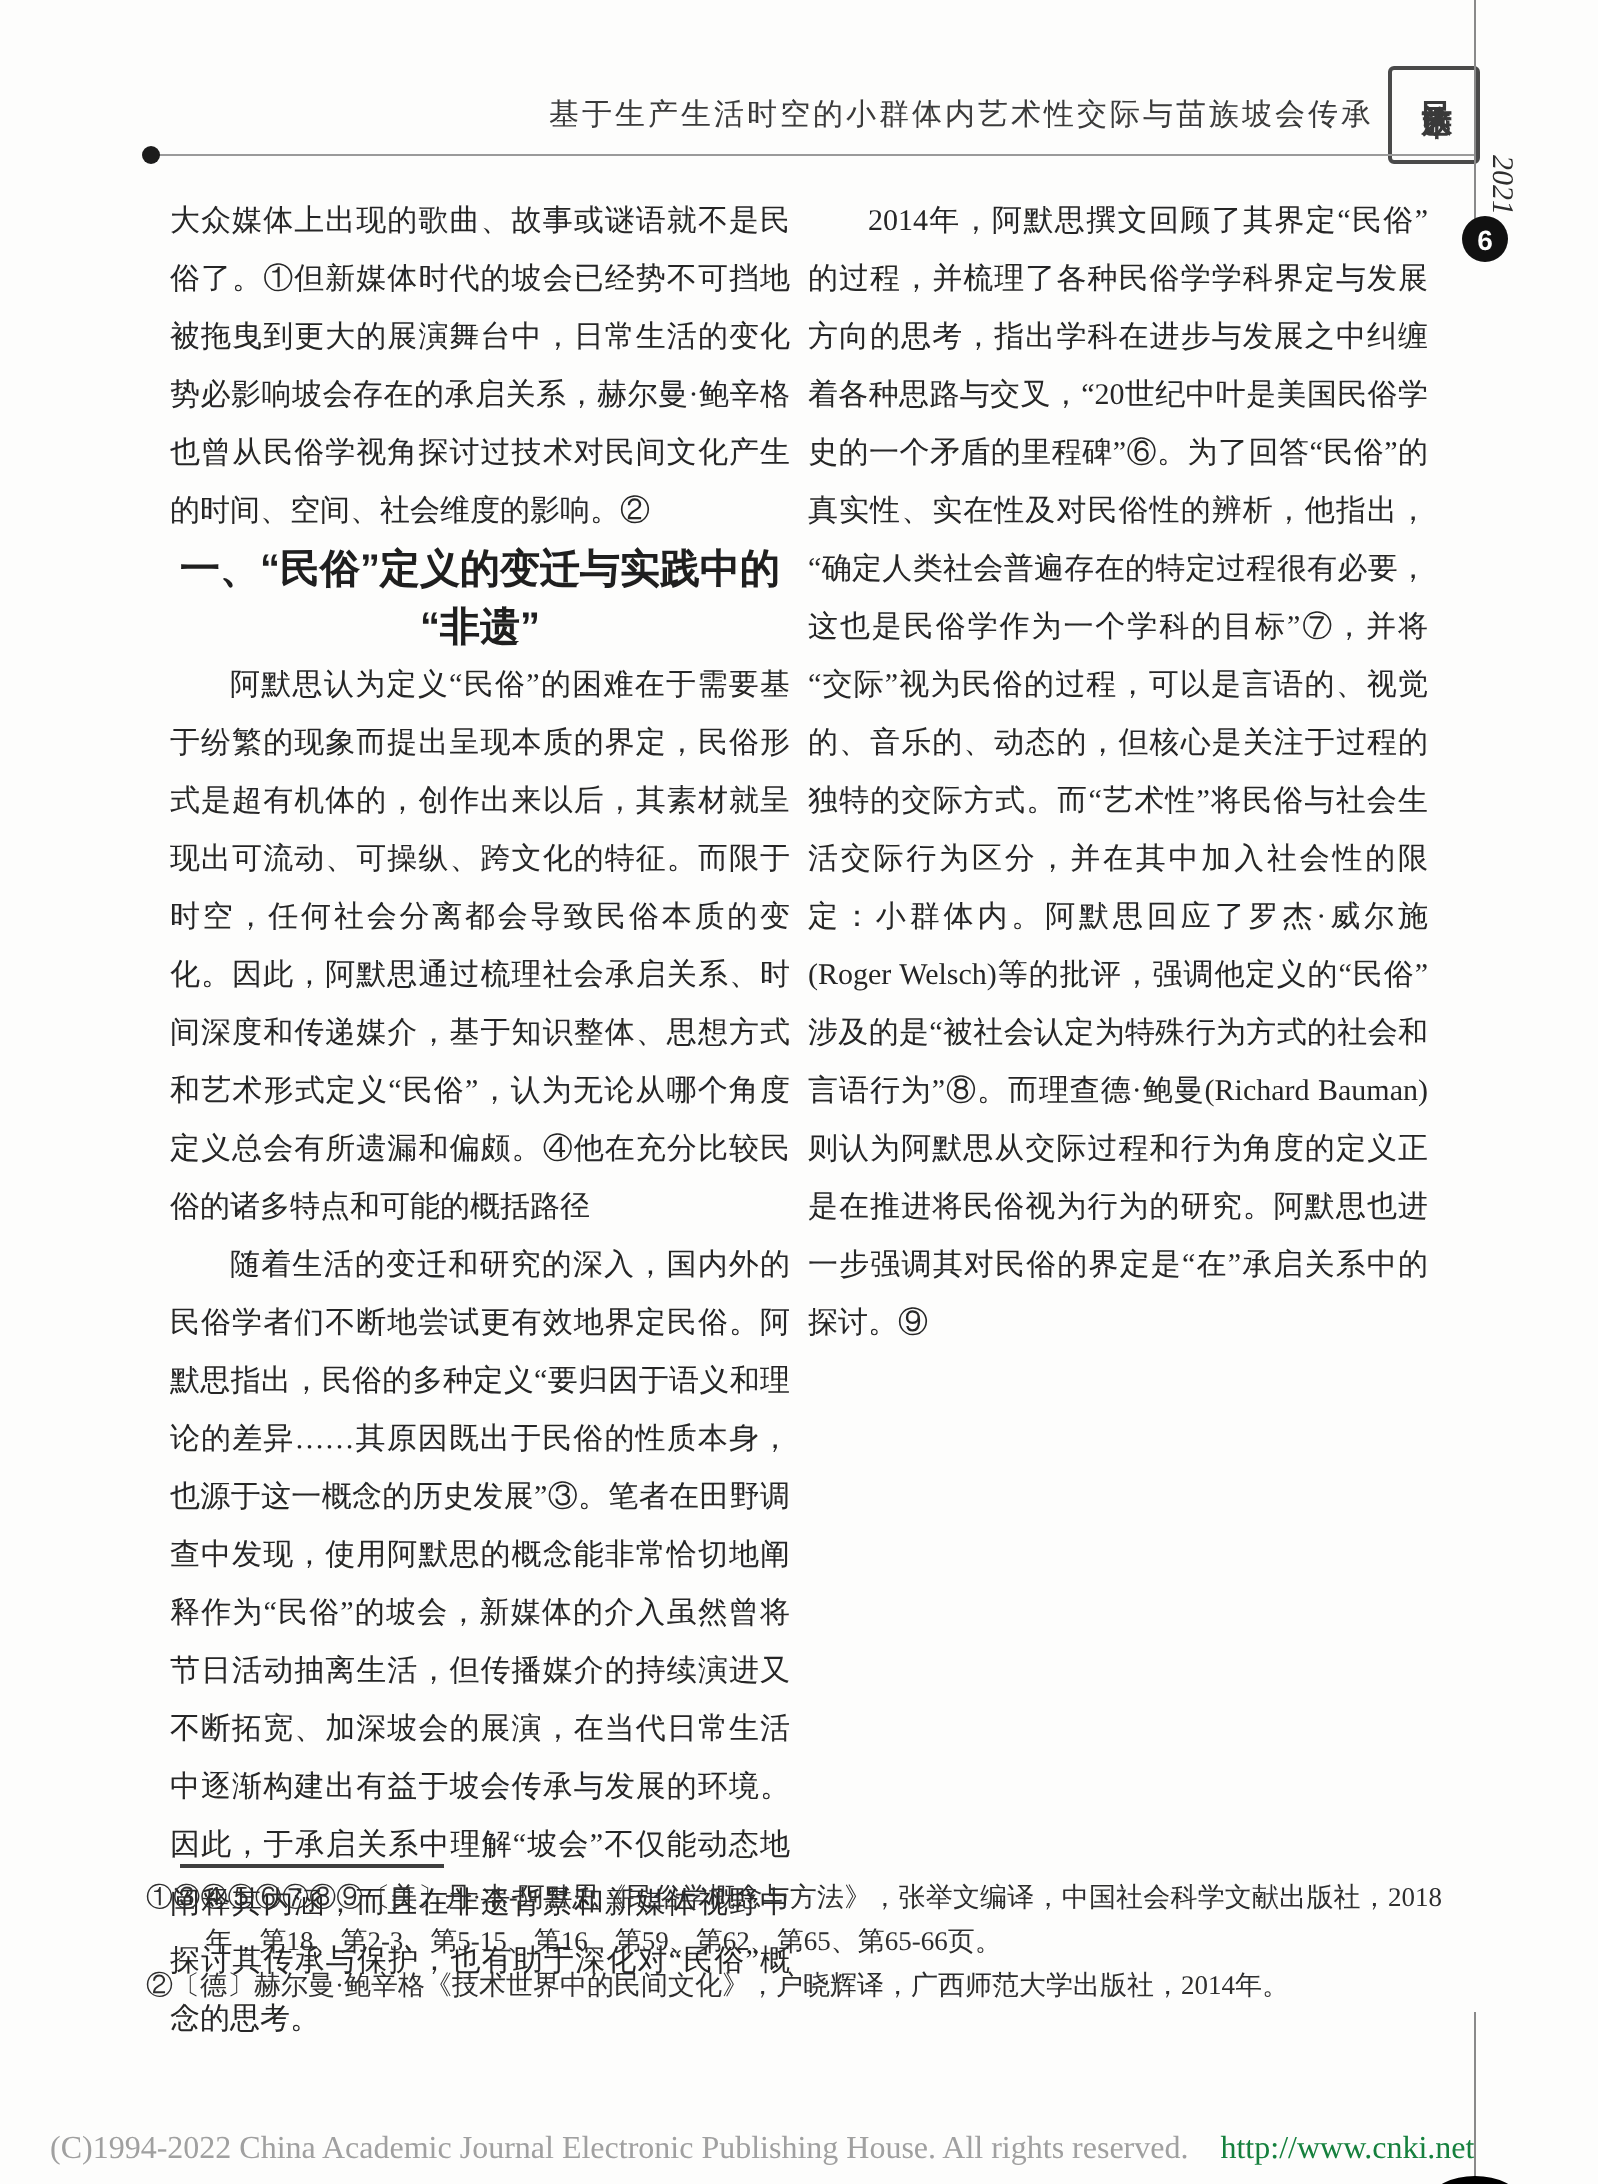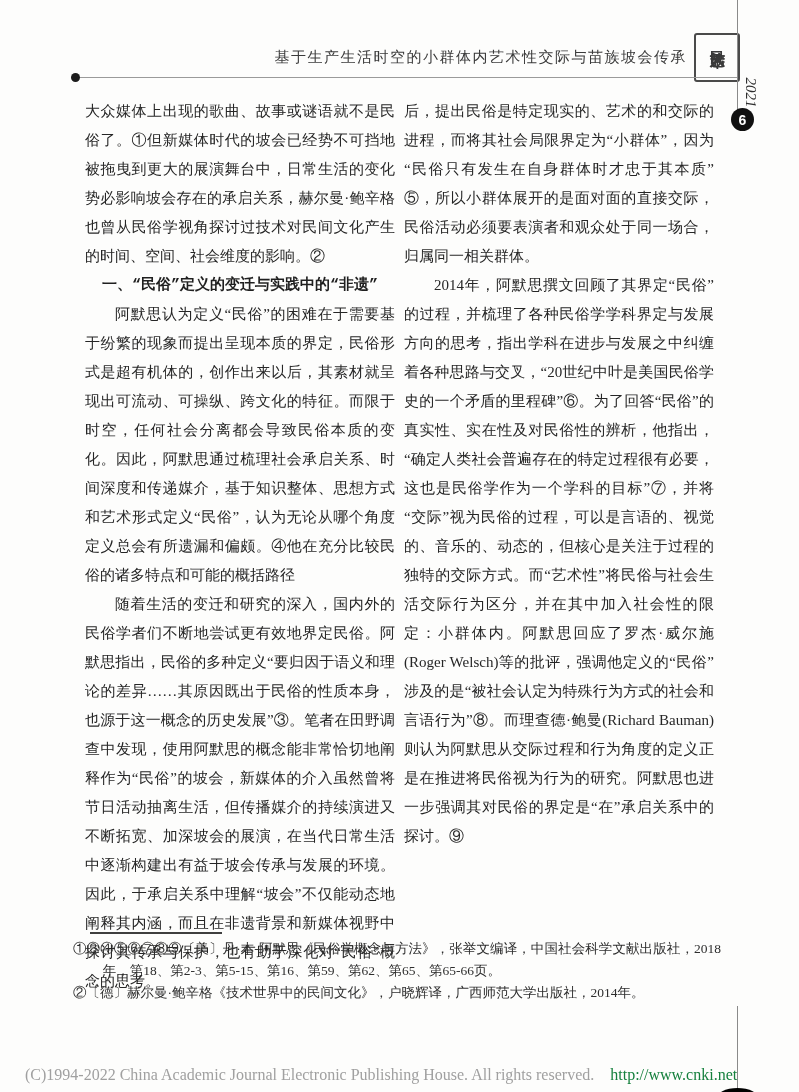--- a/index.html
+++ b/index.html
@@ -62,23 +62,23 @@
   .col {
     position:absolute; top:97px; width:310px;
     font-size:15px; line-height:29px;
     text-align:justify; color:#262626;
   }
   .col p { margin:0; }
   .col-left  { left:85px;  }
   .col-right { left:404px; }
   .indent { text-indent:2em; }
   .sec-heading {
-    margin:0; font-size:15px; line-height:29px;
+    margin:0; font-size:20px; line-height:29px;
     text-align:center; font-weight:bold; color:#1f1f1f;
-    font-family:Liberation Mono, monospace;
+    font-family:Liberation Sans, sans-serif;
   }
 
   
   .fn-rule {
     position:absolute; left:90px; top:932px;
     width:132px; height:2px; background:#3f3f3f;
   }
   .footnotes {
     position:absolute; left:73px; top:938px; width:648px;
     font-size:13.5px; line-height:22px; color:#2e2e2e;
@@ -126,21 +126,20 @@
   <div class="issue-badge">6</div>
 
   <div class="col col-left">
     <p>大众媒体上出现的歌曲、故事或谜语就不是民俗了。①但新媒体时代的坡会已经势不可挡地被拖曳到更大的展演舞台中，日常生活的变化势必影响坡会存在的承启关系，赫尔曼·鲍辛格也曾从民俗学视角探讨过技术对民间文化产生的时间、空间、社会维度的影响。②</p>
     <h2 class="sec-heading">一、“民俗”定义的变迁与实践中的“非遗”</h2>
     <p class="indent">阿默思认为定义“民俗”的困难在于需要基于纷繁的现象而提出呈现本质的界定，民俗形式是超有机体的，创作出来以后，其素材就呈现出可流动、可操纵、跨文化的特征。而限于时空，任何社会分离都会导致民俗本质的变化。因此，阿默思通过梳理社会承启关系、时间深度和传递媒介，基于知识整体、思想方式和艺术形式定义“民俗”，认为无论从哪个角度定义总会有所遗漏和偏颇。④他在充分比较民俗的诸多特点和可能的概括路径</p>
     <p class="indent">随着生活的变迁和研究的深入，国内外的民俗学者们不断地尝试更有效地界定民俗。阿默思指出，民俗的多种定义“要归因于语义和理论的差异……其原因既出于民俗的性质本身，也源于这一概念的历史发展”③。笔者在田野调查中发现，使用阿默思的概念能非常恰切地阐释作为“民俗”的坡会，新媒体的介入虽然曾将节日活动抽离生活，但传播媒介的持续演进又不断拓宽、加深坡会的展演，在当代日常生活中逐渐构建出有益于坡会传承与发展的环境。因此，于承启关系中理解“坡会”不仅能动态地阐释其内涵，而且在非遗背景和新媒体视野中探讨其传承与保护，也有助于深化对“民俗”概念的思考。</p>
   </div>
 
   <div class="col col-right">
-    <p>后，提出民俗是特定现实的、艺术的和交际的进程，而将其社会局限界定为“小群体”，因为“民俗只有发生在自身群体时才忠于其本质”⑤，所以小群体展开的是面对面的直接交际，民俗活动必须要表演者和观众处于同一场合，归属同一相关群体。</p>
     <p class="indent">2014年，阿默思撰文回顾了其界定“民俗”的过程，并梳理了各种民俗学学科界定与发展方向的思考，指出学科在进步与发展之中纠缠着各种思路与交叉，“20世纪中叶是美国民俗学史的一个矛盾的里程碑”⑥。为了回答“民俗”的真实性、实在性及对民俗性的辨析，他指出，“确定人类社会普遍存在的特定过程很有必要，这也是民俗学作为一个学科的目标”⑦，并将“交际”视为民俗的过程，可以是言语的、视觉的、音乐的、动态的，但核心是关注于过程的独特的交际方式。而“艺术性”将民俗与社会生活交际行为区分，并在其中加入社会性的限定：小群体内。阿默思回应了罗杰·威尔施(Roger Welsch)等的批评，强调他定义的“民俗”涉及的是“被社会认定为特殊行为方式的社会和言语行为”⑧。而理查德·鲍曼(Richard Bauman)则认为阿默思从交际过程和行为角度的定义正是在推进将民俗视为行为的研究。阿默思也进一步强调其对民俗的界定是“在”承启关系中的探讨。⑨</p>
   </div>
 
   <div class="fn-rule"></div>
   <div class="footnotes">
     <p class="fn">①③④⑤⑥⑦⑧⑨〔美〕丹·本-阿默思《民俗学概念与方法》，张举文编译，中国社会科学文献出版社，2018年，第18、第2-3、第5-15、第16、第59、第62、第65、第65-66页。</p>
     <p class="fn">②〔德〕赫尔曼·鲍辛格《技术世界中的民间文化》，户晓辉译，广西师范大学出版社，2014年。</p>
   </div>
 
   <div class="footer">

